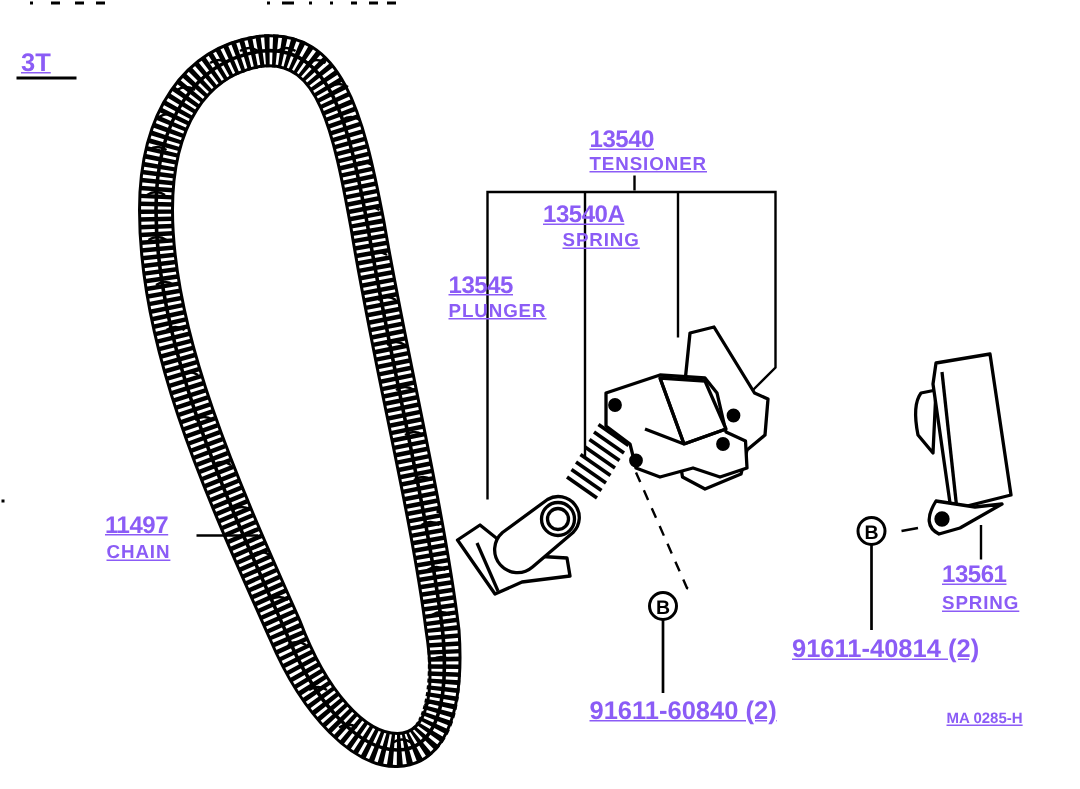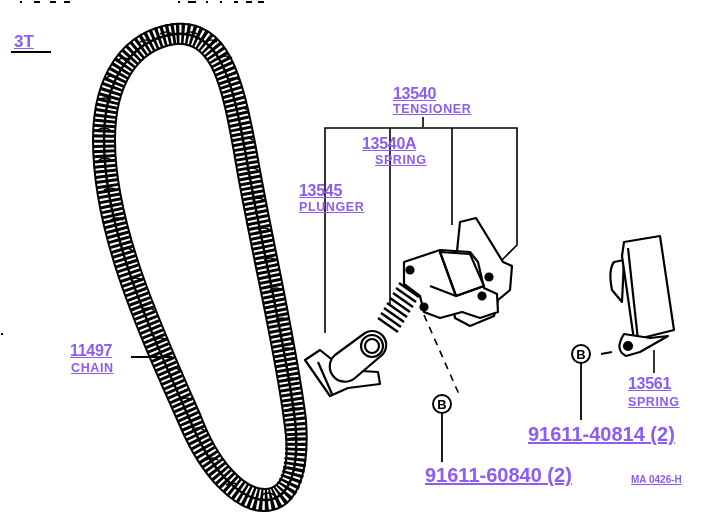--- a/index.html
+++ b/index.html
@@ -1,21 +1,21 @@
 <!DOCTYPE html>
 <html><head>
 <meta charset="utf-8">
 <style>
   html, body { margin: 0; padding: 0; background: #ffffff; }
   body { width: 720px; height: 526px; position: relative; overflow: hidden; font-family: "Liberation Sans", "DejaVu Sans", sans-serif; color: #000; }
   #diagram { position: absolute; left: 0; top: 0; width: 720px; height: 526px; }
   .lbl { position: absolute; font-family: "Liberation Sans", "DejaVu Sans", sans-serif; font-weight: bold; color: #8b5cf6; white-space: nowrap; line-height: 1; text-decoration: underline; }
   .num { font-size: 16px; letter-spacing: -0.3px; }
   .name { font-size: 12.5px; letter-spacing: 0.6px; }
-  .bolt { font-size: 20px; }
+  .bolt { font-size: 17px; }
   .code { font-size: 10px; font-weight: bold; }
   .variant { font-size: 17px; }
   .variant-underline { position: absolute; left: 11px; top: 51px; width: 40px; height: 2px; background: #000; }
 </style>
 </head>
 <body>
 
 <svg id="diagram" viewBox="0 0 720 526" xmlns="http://www.w3.org/2000/svg">
 
   <g stroke="#000" stroke-width="2">
@@ -125,15 +125,15 @@
 <div class="lbl num" style="left:362px; top:136px;">13540A</div>
 <div class="lbl name" style="left:375px; top:154px;">SPRING</div>
 
 <div class="lbl num" style="left:299px; top:183px;">13545</div>
 <div class="lbl name" style="left:299px; top:201px;">PLUNGER</div>
 
 <div class="lbl num" style="left:628px; top:376px;text-align:right;">13561</div>
 <div class="lbl name" style="left:628px; top:396px;">SPRING</div>
 
 <div class="lbl bolt" style="left:528px; top:424px;">91611-40814 (2)</div>
-<div class="lbl bolt" style="left:393px; top:465px;margin-left:32px;">91611-60840 (2)</div>
+<div class="lbl bolt" style="left:393px; top:465px;">91611-60840 (2)</div>
 
-<div class="lbl code" style="left:631px; top:475px;">MA 0426-H</div>
+<div class="lbl code" style="left:631px; top:475px;">MA 0285-H</div>
 
 </body></html>

